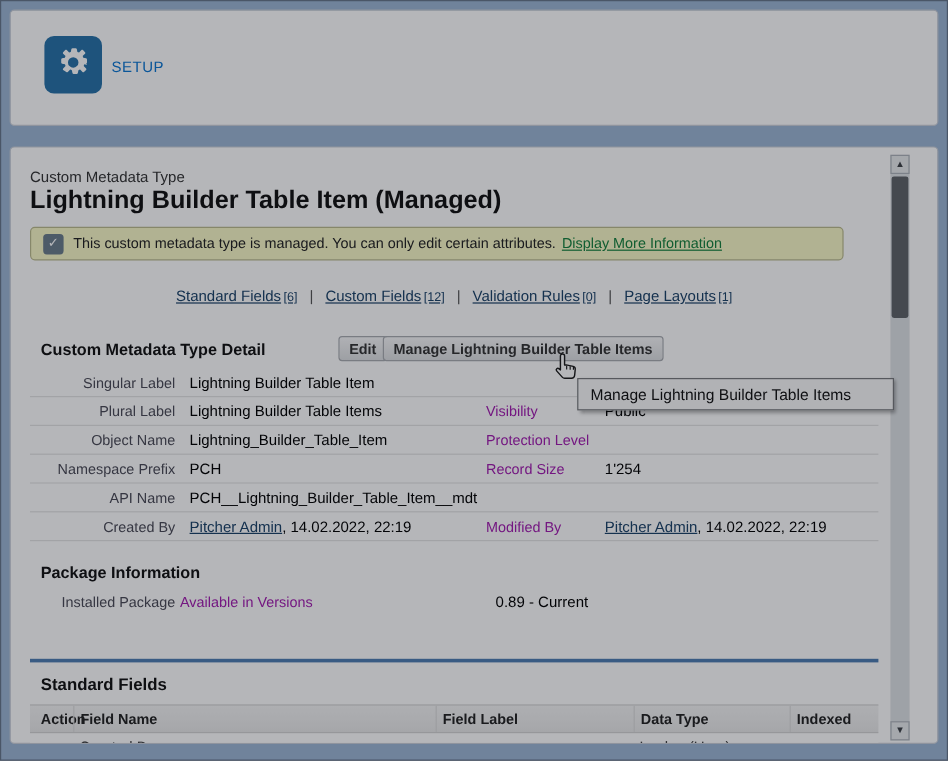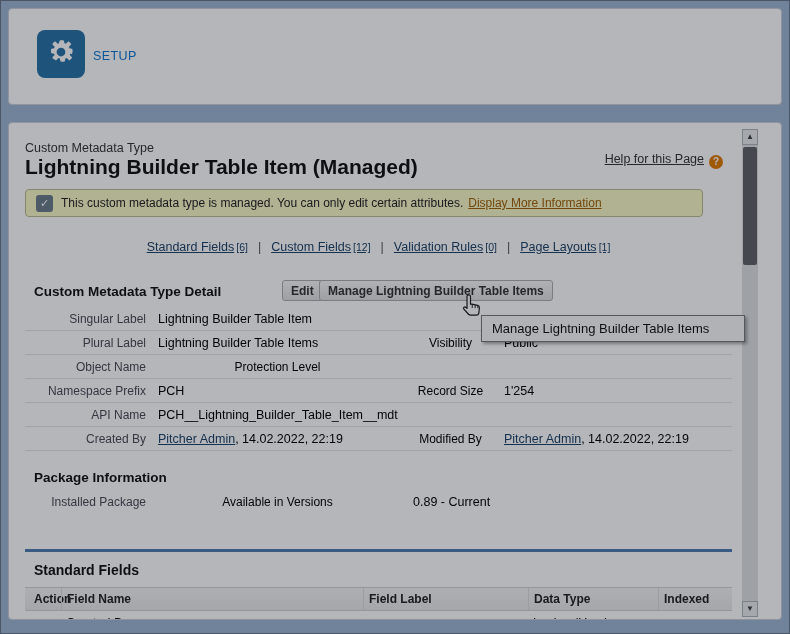--- a/index.html
+++ b/index.html
@@ -55,21 +55,21 @@
   .banner {
     position:absolute; left:16px; top:66px; width:678px; height:28px;
     background:#FAFAC8; border:1px solid #BCBC8E; border-radius:4px;
     box-sizing:border-box; display:flex; align-items:center; padding:0 10px;
     font-size:12px; color:#222;
   }
   .banner-icon {
     width:17px; height:17px; background:#6b7d8c; color:#fff; border-radius:3px;
     font-size:11px; line-height:17px; text-align:center; margin-right:8px; flex:0 0 auto;
   }
-  .banner-link { margin-left:5px; color:#a16207; text-decoration:underline; cursor:pointer; }
+  .banner-link { margin-left:5px; color:#15803d; text-decoration:underline; cursor:pointer; }
 
   .navlinks { position:absolute; left:16px; top:117px; width:707px; text-align:center;
               font-size:12.5px; }
   .navlink { color:#1b4268; text-decoration:underline; cursor:pointer; }
   .nav-count { font-size:10.5px; margin-left:2px; }
   .nav-sep { color:#555; margin:0 10px; }
 
   .sec-head-row { position:absolute; left:0; top:155px; width:723px; height:26px; }
   .sec-title { position:absolute; left:25px; top:6px; font-size:13.5px; font-weight:bold; color:#111; }
   .btn {
@@ -83,21 +83,21 @@
   .btn-manage { left:310px; }
 
   .detail-rows { position:absolute; left:16px; top:184px; width:707px; }
   .detail-row {
     display:grid; grid-template-columns:125px 255px 91px 20px 1fr;
     height:23px; align-items:center; border-bottom:1px solid #E4E4E4;
     font-size:12px;
   }
   .dr-lbl   { text-align:right; color:#4a4a56; padding-right:4px; }
   .dr-val   { padding-left:8px; color:#000; font-size:12.5px; white-space:nowrap; }
-  .dr-lbl-r { text-align:center; color:#000000; }
+  .dr-lbl-r { text-align:left; color:#a21caf; }
   .dr-val-r { padding-left:8px; color:#000; font-size:12.5px; white-space:nowrap; }
   .val-link { color:#1b4268; text-decoration:underline; cursor:pointer; }
 
   .pkg-title { position:absolute; left:25px; top:347px; font-size:13.5px; font-weight:bold; color:#111; }
   .pkg-row {
     position:absolute; left:16px; top:372px; width:707px;
     display:grid; grid-template-columns:125px 255px 91px 20px 1fr;
     align-items:start; font-size:12px;
   }
 
@@ -157,21 +157,20 @@
       </span>
     </div>
     <div class="eyebrow">SETUP</div>
   </div>
 
   <div class="main-card">
 
     <div class="crumb">Custom Metadata Type</div>
     <div class="page-title">Lightning Builder Table Item (Managed)</div>
 
-    <a class="help"><span>Help for this Page</span><span class="help-icon">?</span></a>
 
     <div class="banner">
       <div class="banner-icon">✓</div>
       <span>This custom metadata type is managed. You can only edit certain attributes.</span>
       <a class="banner-link">Display More Information</a>
     </div>
 
     <div class="navlinks">
       <a class="navlink"><span>Standard Fields</span><span class="nav-count">[6]</span></a><span class="nav-sep">|</span><a class="navlink"><span>Custom Fields</span><span class="nav-count">[12]</span></a><span class="nav-sep">|</span><a class="navlink"><span>Validation Rules</span><span class="nav-count">[0]</span></a><span class="nav-sep">|</span><a class="navlink"><span>Page Layouts</span><span class="nav-count">[1]</span></a>
     </div>
@@ -190,20 +189,21 @@
         <div class="dr-val-r"></div>
       </div>
       <div class="detail-row">
         <div class="dr-lbl">Plural Label</div>
         <div class="dr-val">Lightning Builder Table Items</div>
         <div class="dr-lbl-r">Visibility</div>
         <div class="dr-val-r">Public</div>
       </div>
       <div class="detail-row">
         <div class="dr-lbl">Object Name</div>
+        <div class="dr-val">Lightning_Builder_Table_Item</div>
         <div class="dr-lbl-r">Protection Level</div>
         <div class="dr-val-r"></div>
       </div>
       <div class="detail-row">
         <div class="dr-lbl">Namespace Prefix</div>
         <div class="dr-val">PCH</div>
         <div class="dr-lbl-r">Record Size</div>
         <div class="dr-val-r">1'254</div>
       </div>
       <div class="detail-row">

